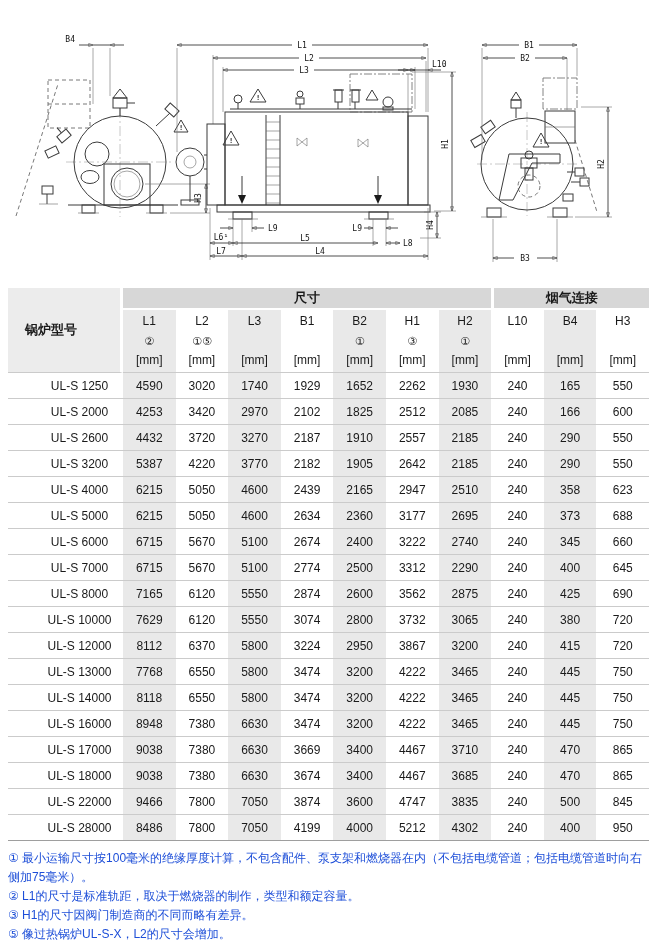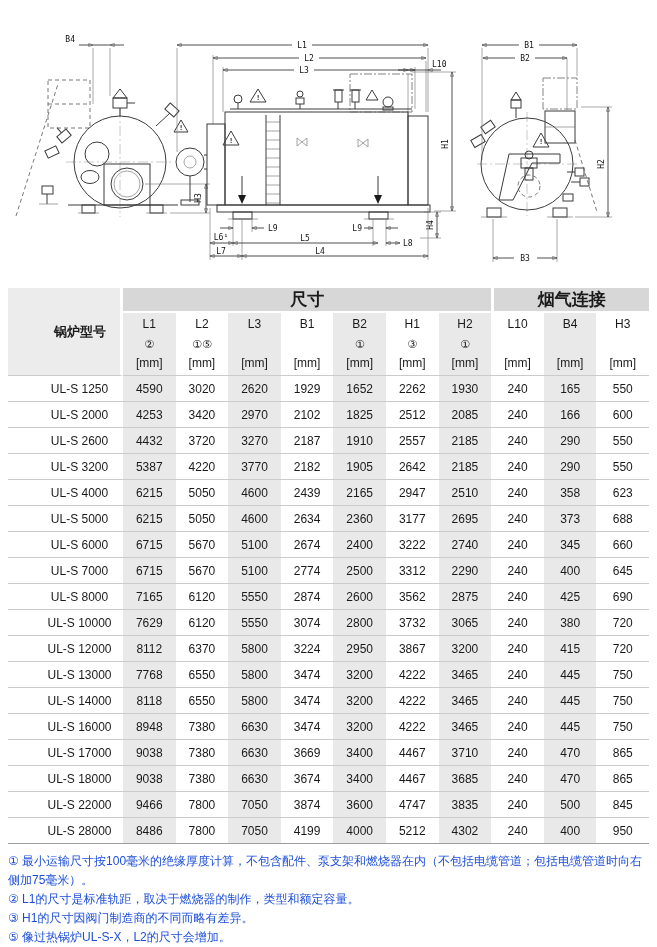--- a/index.html
+++ b/index.html
@@ -32,31 +32,31 @@
     border-spacing:0;
     table-layout:fixed;
     margin-top:10px;
     font-size:12px;
   }
   col.c-model { width:115px; }
   col.c-val   { width:52.6px; }
   .band {
     background:#d7d7d7;
     font-weight:bold;
-    font-size:17px;
+    font-size:13px;
     height:22px;
     text-align:center;
     border-bottom:2px solid #fff;
   }
   .band.flue { border-left:3px solid #fff; }
   th.model-head {
     background:#ececec;
-    text-align:center;
+    text-align:left;
     vertical-align:middle;
-    padding-left:32px;
+    padding-left:17px;
     font-weight:bold;
     font-size:13px;
     border-right:3px solid #fff;
     border-bottom:1px solid #cbcbcb;
   }
   tr.subhead th {
     height:62px;
     font-weight:normal;
     vertical-align:top;
     border-bottom:1px solid #cbcbcb;
@@ -420,21 +420,21 @@
             <div class="cu">[mm]</div>
           </div>
         </th>
       </tr>
   </thead>
   <tbody>
       <tr>
         <td class="model">UL-S 1250</td>
         <td class="shade">4590</td>
         <td>3020</td>
-        <td class="shade">2620</td>
+        <td class="shade">1740</td>
         <td>1929</td>
         <td class="shade">1652</td>
         <td>2262</td>
         <td class="shade">1930</td>
         <td>240</td>
         <td class="shade">165</td>
         <td>550</td>
       </tr>
       <tr>
         <td class="model">UL-S 2000</td>

